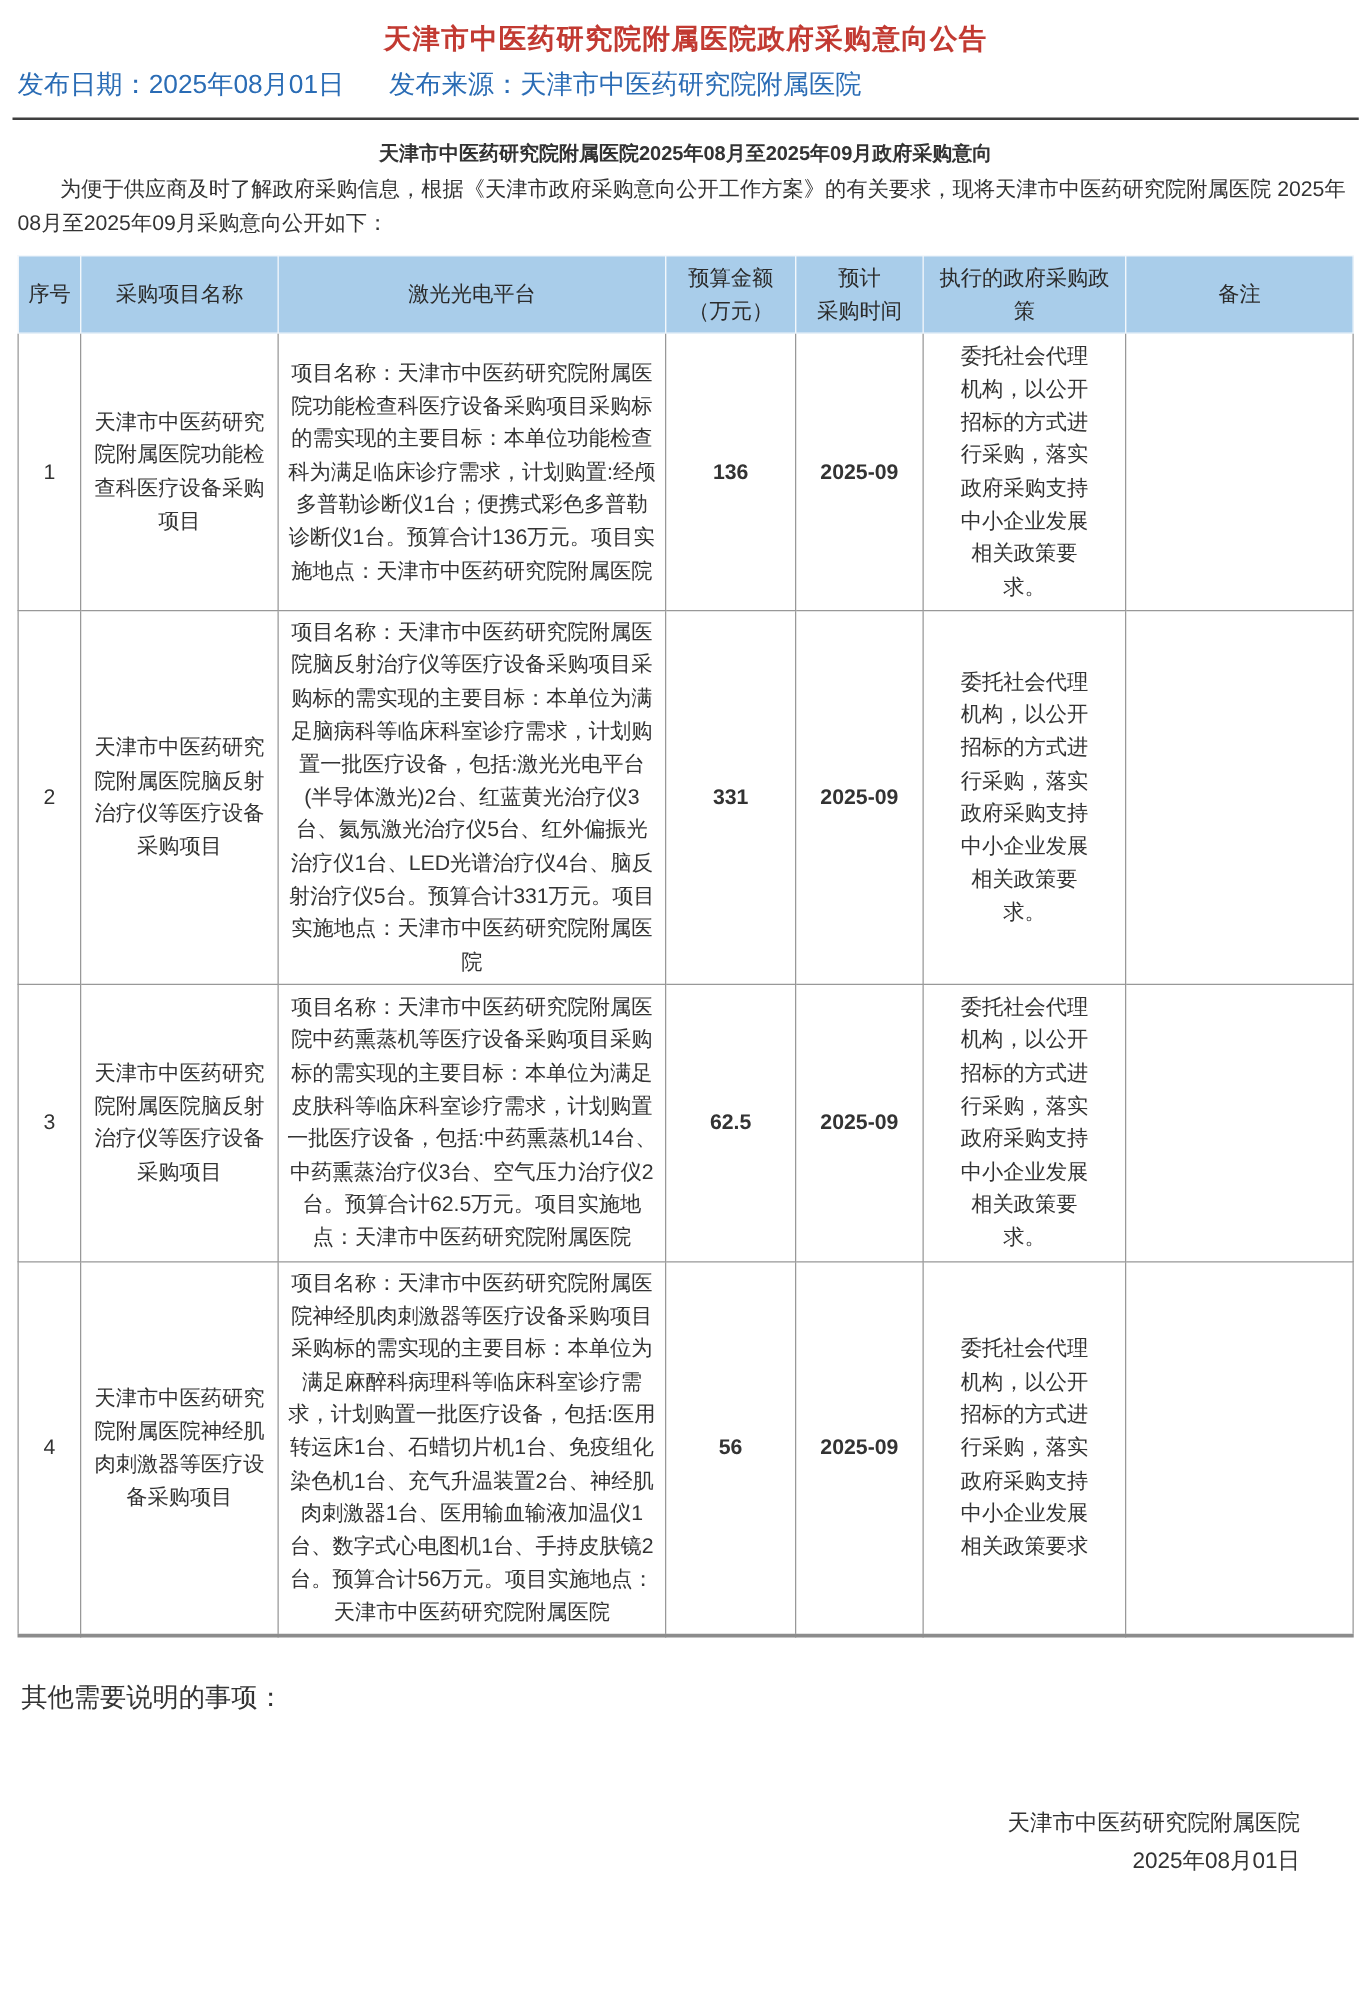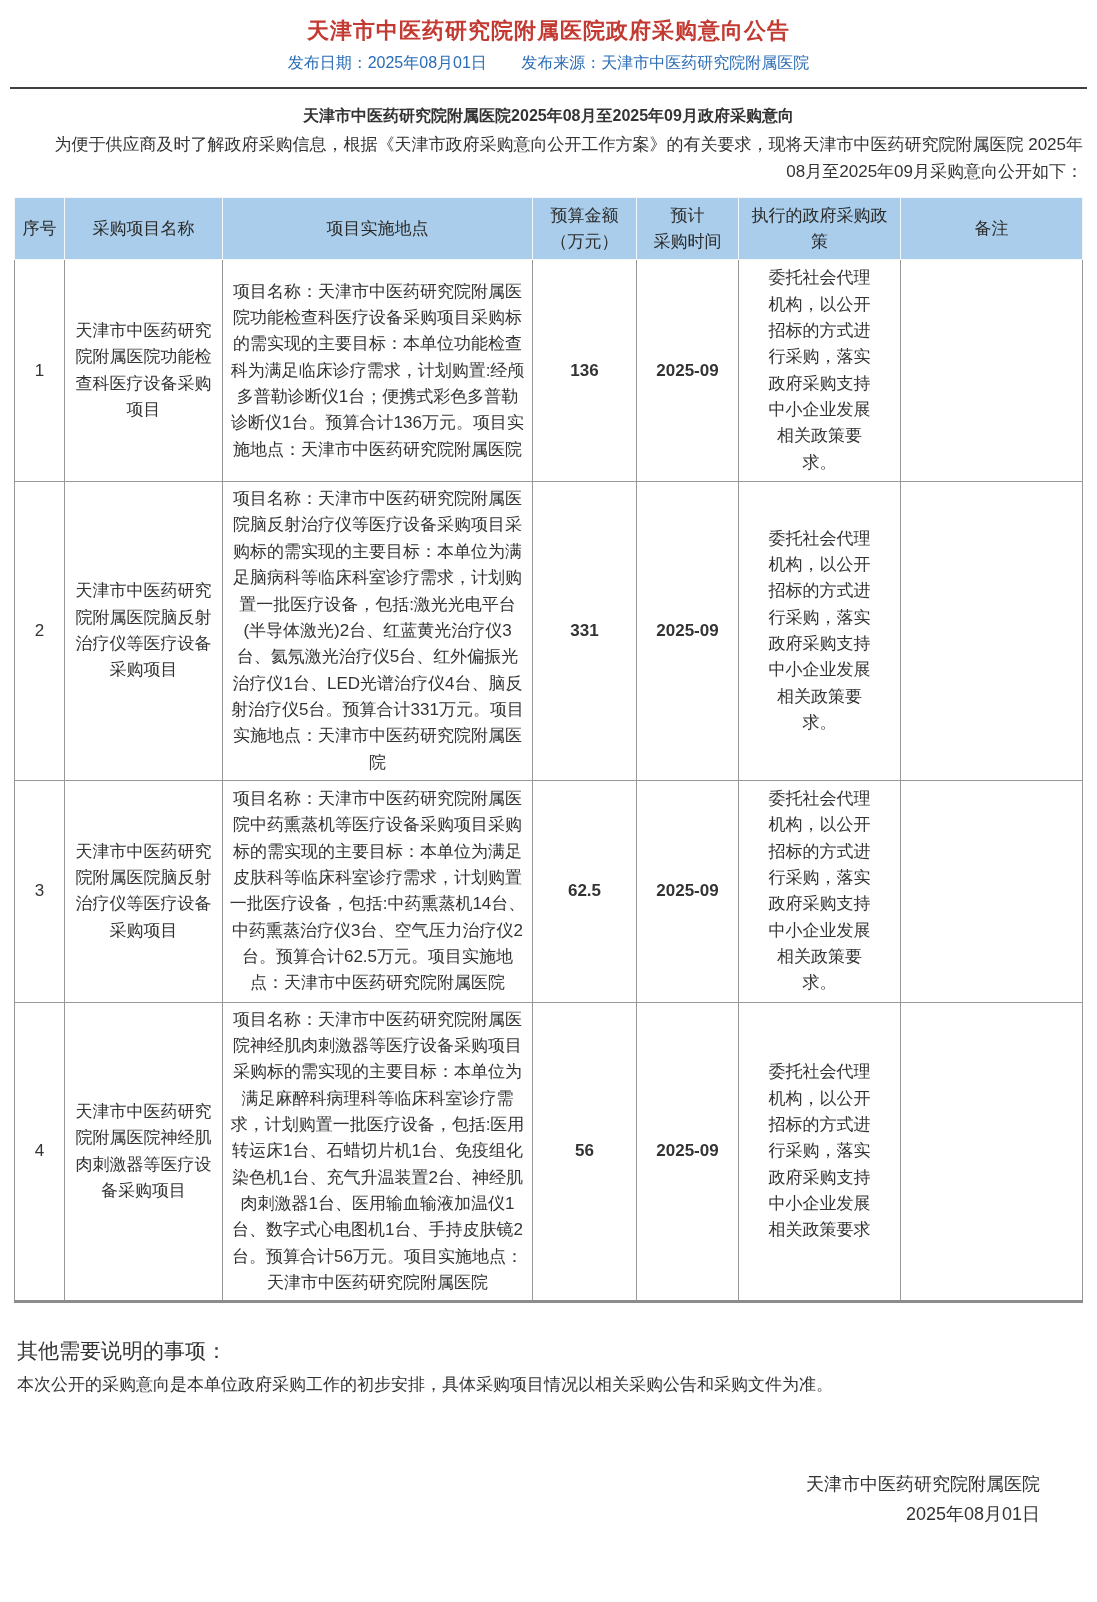--- a/index.html
+++ b/index.html
@@ -22,44 +22,42 @@
 
   .doc-title {
     text-align: center;
     color: var(--title-red);
     font-size: 22px;
     font-weight: bold;
     letter-spacing: 1px;
     margin: 16px 0 7px 0;
   }
   .publine {
-    text-align: center;
     color: var(--meta-blue);
-    font-size: 16px;
+    font-size: 21px;
   }
   .publine .pub-source { margin-left: 30px; }
 
   .divider {
     border: none;
     border-top: 2px solid #3f3f3f;
     margin: 13px -4px 0 -4px;
   }
 
   .subtitle {
     text-align: center;
     font-size: 16px;
     font-weight: bold;
     margin: 17px 0 2px 0;
   }
   .intro {
     font-size: 17px;
     line-height: 1.6;
     text-indent: 2em;
     margin: 4px 0 12px 0;
-    text-align: right;
   }
 
   table.procurement {
     width: 100%;
     border-collapse: collapse;
     table-layout: fixed;
     border: 1px solid #8c8c8c;
     border-bottom-width: 3px;
   }
   col.c-no      { width: 50px; }
@@ -128,21 +126,21 @@
         <col class="c-overview">
       <col class="c-budget">
         <col class="c-time">
         <col class="c-policy">
         <col class="c-remark">
     </colgroup>
     <thead>
       <tr id="header-row">
           <th>序号</th>
           <th>采购项目名称</th>
-          <th>项目实施地点</th>
+          <th>激光光电平台</th>
           <th>预算金额<br>（万元）</th>
           <th>预计<br>采购时间</th>
           <th>执行的政府采购政<br>策</th>
           <th>备注</th>
         </tr>
     </thead>
     <tbody id="table-body">
         <tr>
           <td class="col-no">1</td>
           <td class="col-name">天津市中医药研究院附属医院功能检查科医疗设备采购项目</td>
@@ -176,21 +174,20 @@
           <td class="col-overview">项目名称：天津市中医药研究院附属医院神经肌肉刺激器等医疗设备采购项目采购标的需实现的主要目标：本单位为满足麻醉科病理科等临床科室诊疗需求，计划购置一批医疗设备，包括:医用转运床1台、石蜡切片机1台、免疫组化染色机1台、充气升温装置2台、神经肌肉刺激器1台、医用输血输液加温仪1台、数字式心电图机1台、手持皮肤镜2台。预算合计56万元。项目实施地点：天津市中医药研究院附属医院</td>
           <td class="col-budget">56</td>
           <td class="col-time">2025-09</td>
           <td class="col-policy">委托社会代理机构，以公开招标的方式进行采购，落实政府采购支持中小企业发展相关政策要求</td>
           <td class="col-remark"></td>
         </tr>
       </tbody>
   </table>
 
   <p class="notes-title">其他需要说明的事项：</p>
-  <p class="notes-body">本次公开的采购意向是本单位政府采购工作的初步安排，具体采购项目情况以相关采购公告和采购文件为准。</p>
 
   <div class="signature-wrap">
     <div class="signature">
       <div>天津市中医药研究院附属医院</div>
       <div>2025年08月01日</div>
     </div>
   </div>
 
 </div>
 

